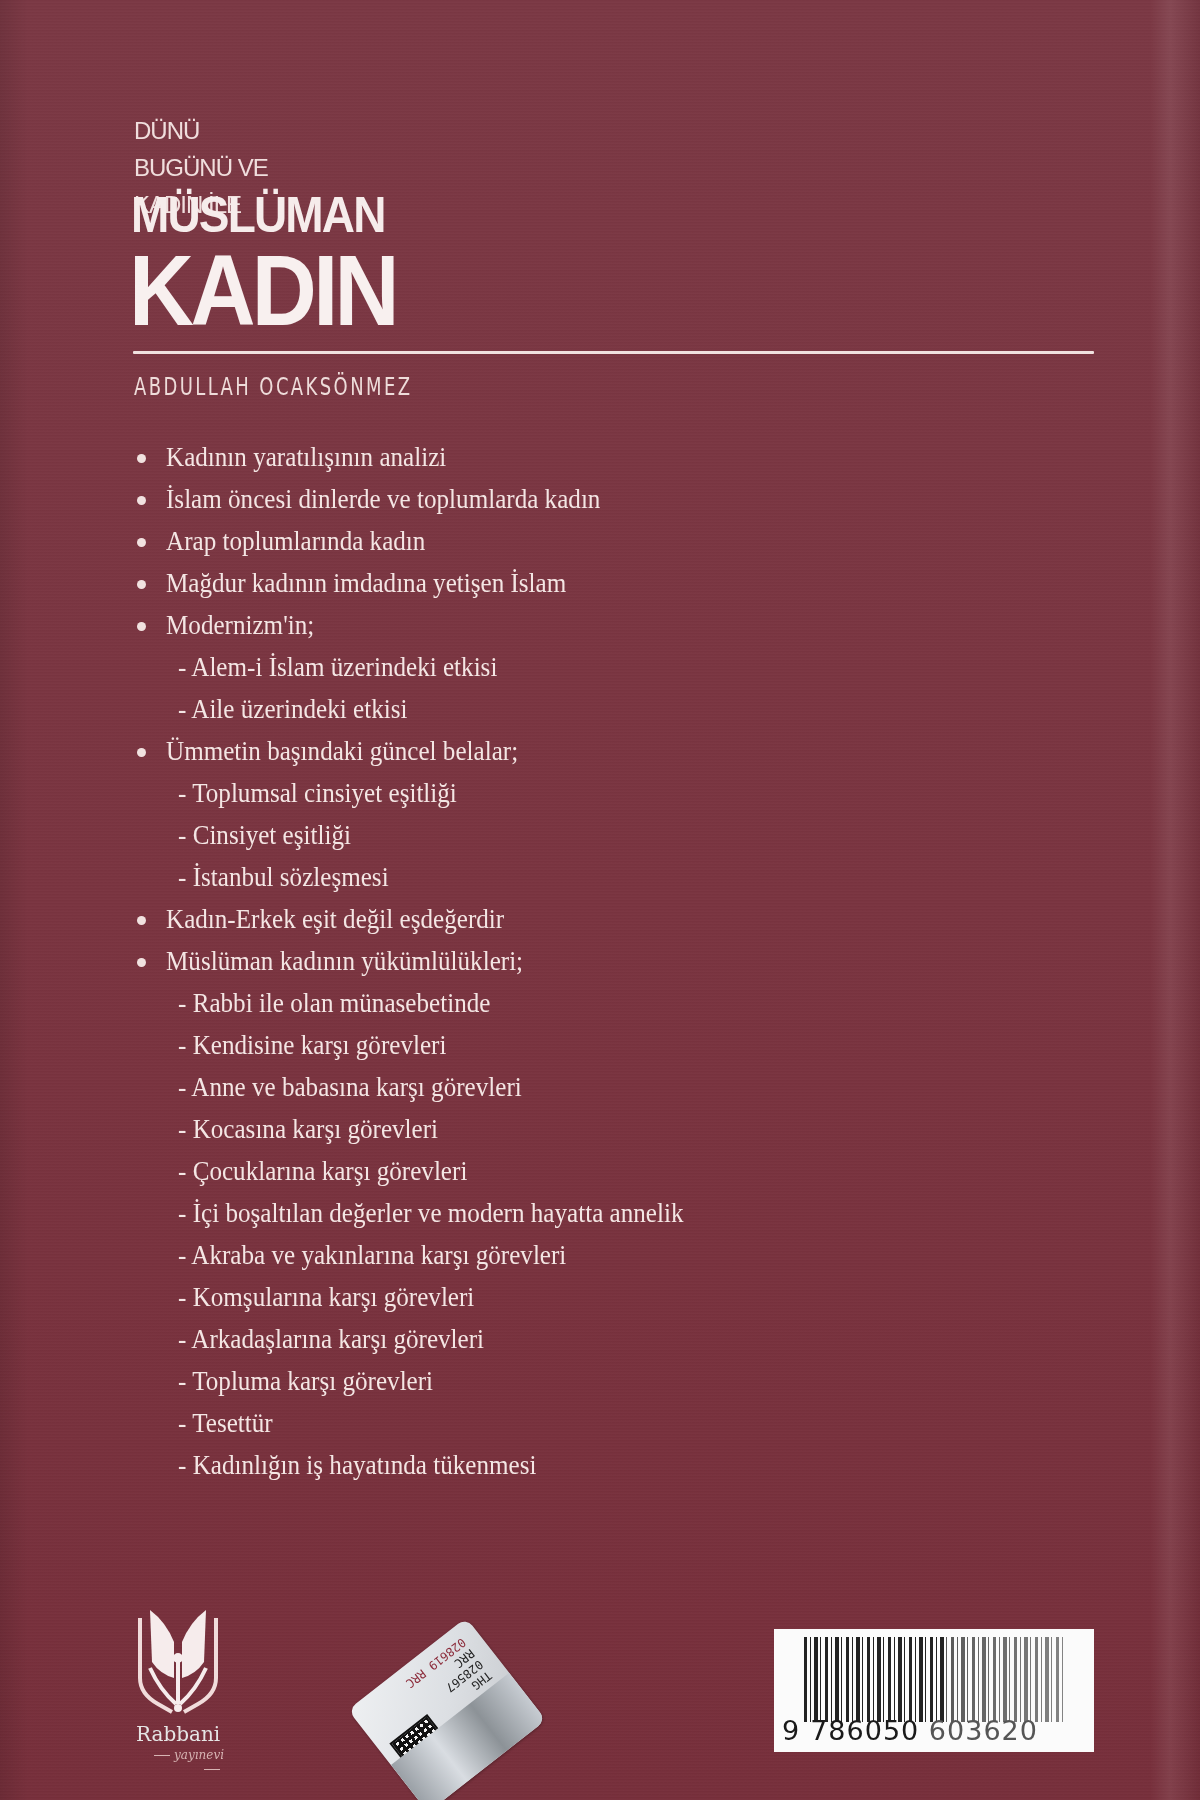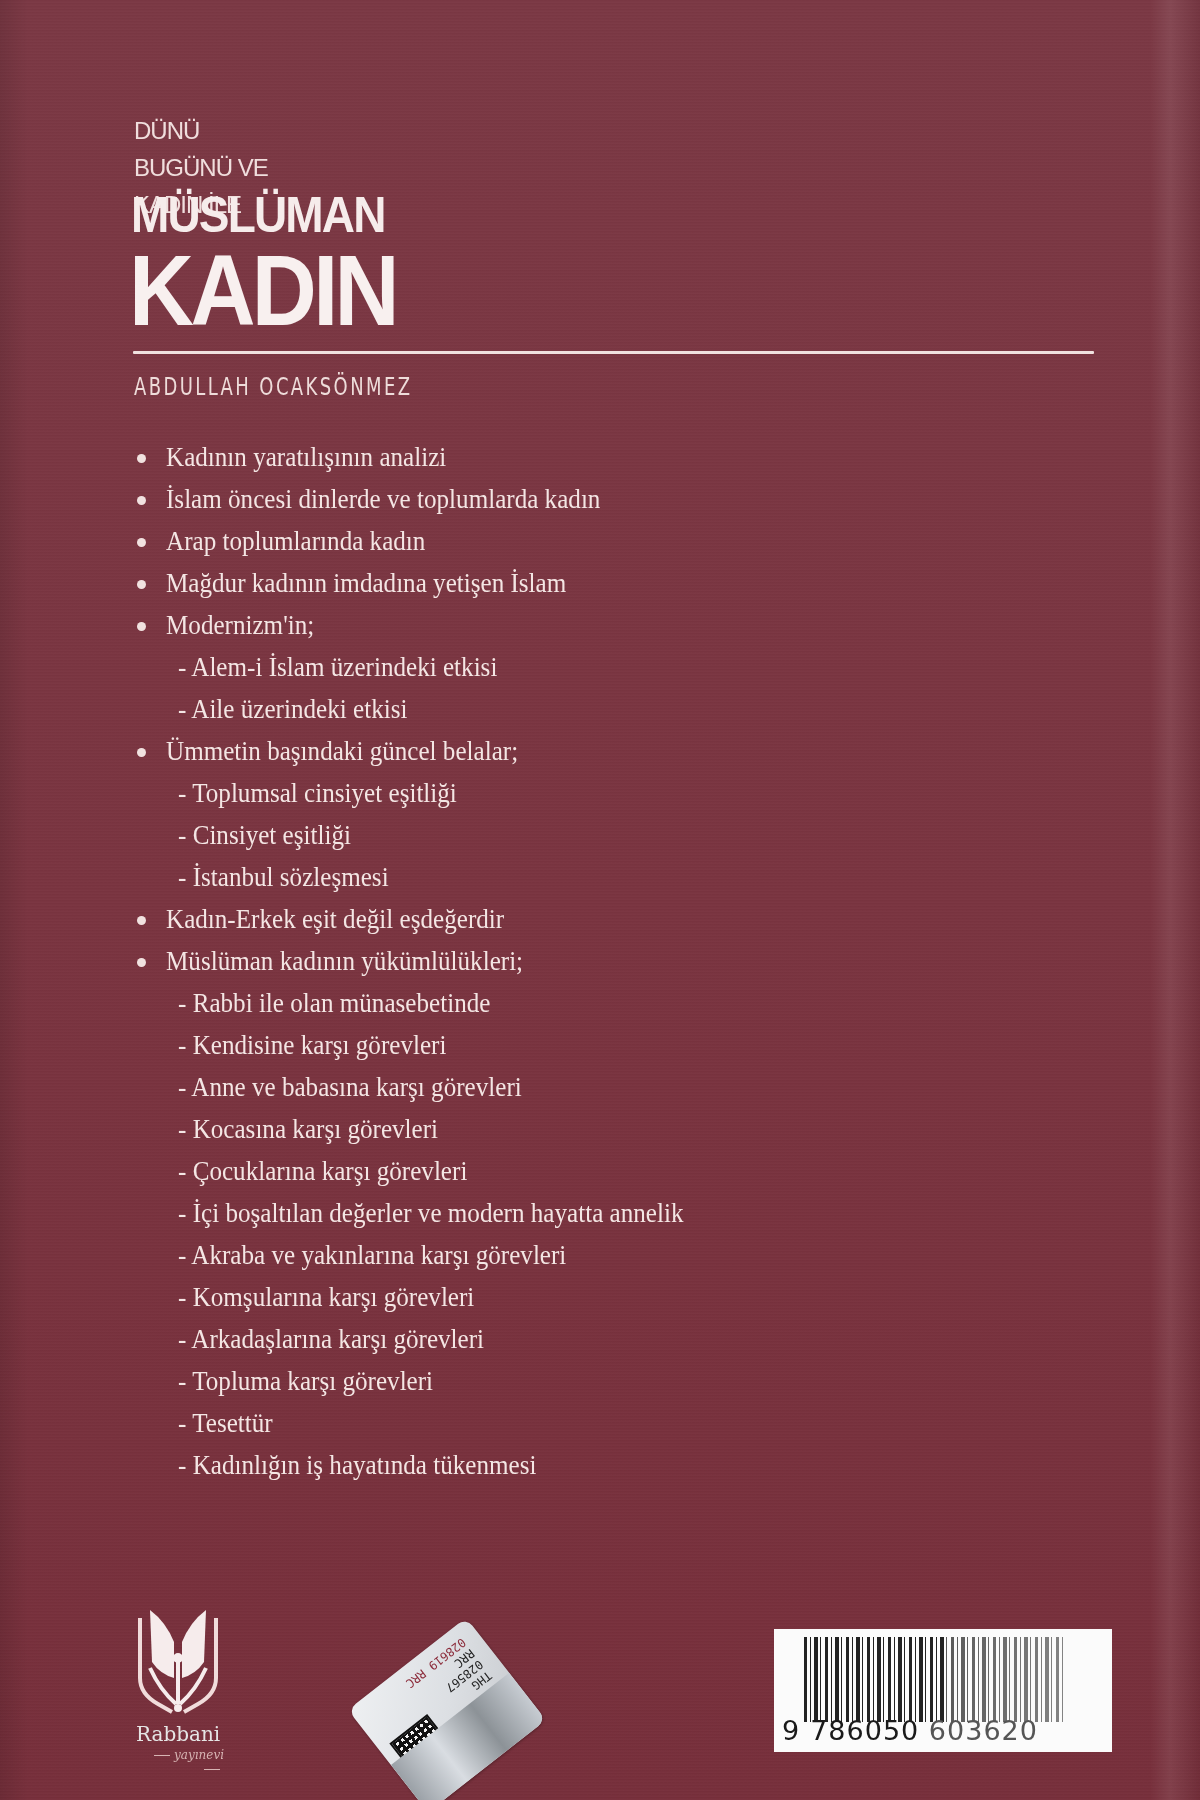--- a/index.html
+++ b/index.html
@@ -98,21 +98,20 @@
       color: #222; transform: rotate(180deg);
     }
     .holo-text .serial { color: #8b2b3a; }
     .holo-foil {
       position: absolute; left: 0; right: 0; bottom: 0; height: 60px;
       background: linear-gradient(90deg, #9aa0a6, #d9dde2, #8c9297, #c7ccd2);
     }
     .barcode {
       position: absolute; left: 774px; top: 1629px; width: 320px; height: 123px;
       background: #fbfbfb;
-      padding-left: 18px;
     }
     .bars {
       position: absolute; left: 30px; top: 8px; width: 260px; height: 85px;
       background: repeating-linear-gradient(90deg,
         #222 0 3px, transparent 3px 6px, #222 6px 7px, transparent 7px 10px,
         #222 10px 14px, transparent 14px 16px, #222 16px 17px, transparent 17px 21px);
     }
     .bars::after {
       content: ""; position: absolute; left: 140px; right: 0; top: 0; bottom: 0;
       background: linear-gradient(90deg, rgba(251,251,251,0.25), rgba(251,251,251,0.45));

